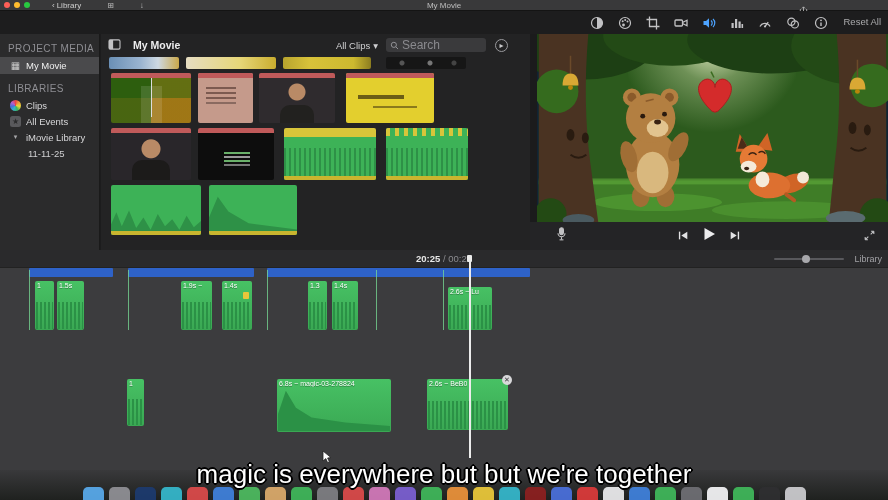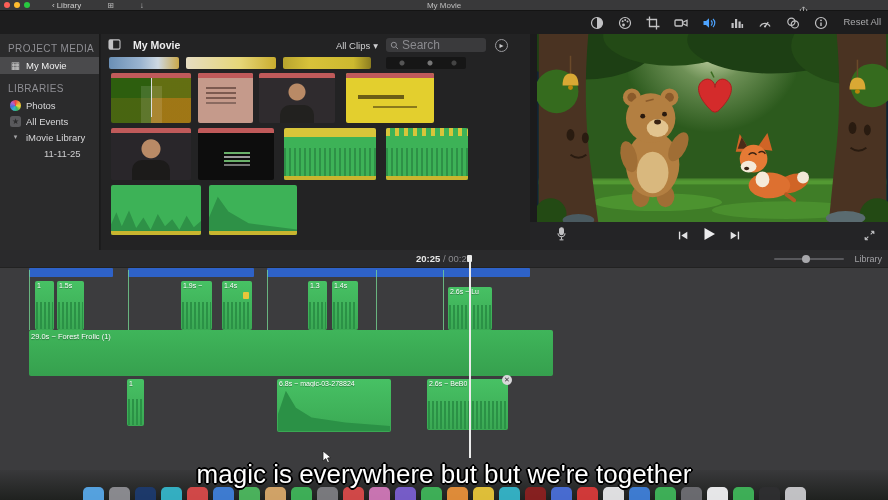--- a/index.html
+++ b/index.html
@@ -21,21 +21,21 @@
   .tab.active{background:#4c4c4e;color:#fff;}
   .ptoolbar{position:absolute;left:530px;top:0;width:358px;height:23px;display:flex;align-items:center;justify-content:center;gap:13px;}
   .pt-ic{width:15px;height:15px;display:inline-flex;align-items:center;justify-content:center;}
   .reset-all{position:absolute;right:7px;top:5px;color:#ababad;font-size:9.5px;}
 
   
   .sidebar{position:absolute;left:0;top:34px;width:100px;height:216px;background:#2b2b2c;border-right:1px solid #1a1a1a;}
   .side-h{color:#8e8e93;font-size:10px;letter-spacing:.4px;margin:9px 0 3px 8px;}
   .side-sel{display:flex;align-items:center;gap:5px;background:#4a4a4c;color:#f0f0f0;font-size:9.5px;padding:3px 0 3px 10px;}
   .side-row{display:flex;align-items:center;gap:5px;color:#d8d8da;font-size:9.5px;padding:2.5px 0 2.5px 10px;}
-  .side-row.indent{padding-left:44px;color:#cfcfd1;}
+  .side-row.indent{padding-left:28px;color:#cfcfd1;}
   .side-ic{width:11px;height:11px;display:inline-flex;align-items:center;justify-content:center;font-size:8px;color:#ddd;flex:0 0 11px;}
   .side-ic[data-name="photos-icon"]{border-radius:50%;background:conic-gradient(#e44,#e8a23a,#e8d83a,#3fb55a,#35b5c9,#4a6fd9,#b45fd0,#e44);}
   .side-ic[data-name="events-icon"]{background:#59595c;border-radius:2.5px;color:#2b2b2c;font-size:8px;line-height:11px;}
   .side-ic[data-name="project-film-icon"]{color:#cfcfcf;font-size:10px;}
   .side-ic[data-name="chevron-down-icon"]{color:#a7a7aa;font-size:7px;}
 
   
   .browser{position:absolute;left:101px;top:34px;width:429px;height:216px;background:#232324;}
   .br-head{position:absolute;left:0;top:0;width:100%;height:22px;display:flex;align-items:center;}
   .br-toggle{margin-left:7px;}
@@ -215,21 +215,21 @@
   <div class="sidebar" data-name="libraries-sidebar">
     <div class="side-h" data-name="project-media-header">PROJECT MEDIA</div>
     <div class="side-sel" data-name="sidebar-item-my-movie">
       <span class="side-ic" data-name="project-film-icon">▦</span>
       <span data-name="sidebar-item-label">My Movie</span>
     </div>
     <div class="side-h" data-name="libraries-header">LIBRARIES</div>
     <div id="library-list" data-name="library-list">
         <div class="side-row" data-name="sidebar-item-photos">
           <span class="side-ic" data-name="photos-icon"></span>
-          <span class="side-lb" data-name="sidebar-item-label">Photos</span>
+          <span class="side-lb" data-name="sidebar-item-label">Clips</span>
         </div>
         <div class="side-row" data-name="sidebar-item-all-events">
           <span class="side-ic" data-name="events-icon">★</span>
           <span class="side-lb" data-name="sidebar-item-label">All Events</span>
         </div>
         <div class="side-row" data-name="sidebar-item-imovie-library">
           <span class="side-ic" data-name="chevron-down-icon">▾</span>
           <span class="side-lb" data-name="sidebar-item-label">iMovie Library</span>
         </div>
         <div class="side-row indent" data-name="sidebar-item-11-11-25">
@@ -437,23 +437,20 @@
         <div class="wv" data-name="waveform"></div>
       </div>
       <div class="clip" data-name="timeline-audio-clip" style="left: 332px; top: 13px; width: 26px; height: 49px;">
         <span class="lbl" data-name="clip-label">1.4s</span>
         <div class="wv" data-name="waveform"></div>
       </div>
       <div class="clip" data-name="timeline-audio-clip" style="left: 448px; top: 19px; width: 44px; height: 43px;">
         <span class="lbl" data-name="clip-label">2.6s ~ Lu</span>
         <div class="wv" data-name="waveform"></div>
       </div>
-      <div class="clip music" data-name="timeline-music-clip" style="left: 29px; top: 62px; width: 524px; height: 46px;">
-        <span class="lbl" data-name="clip-label">29.0s ~ Forest Frolic (1)</span>
-      </div>
       <div class="clip" data-name="timeline-audio-clip" style="left: 127px; top: 111px; width: 17px; height: 47px;">
         <span class="lbl" data-name="clip-label">1</span>
         <div class="wv" data-name="waveform"></div>
       </div>
       <div class="clip" data-name="timeline-audio-clip" style="left: 277px; top: 111px; width: 114px; height: 53px;">
         <span class="lbl" data-name="clip-label">6.8s ~ magic-03-278824</span>
         <div class="decay" data-name="waveform"></div>
       </div>
       <div class="clip" data-name="timeline-audio-clip" style="left: 427px; top: 111px; width: 81px; height: 51px; overflow: visible;">
         <span class="lbl" data-name="clip-label">2.6s ~ BeB0</span>

